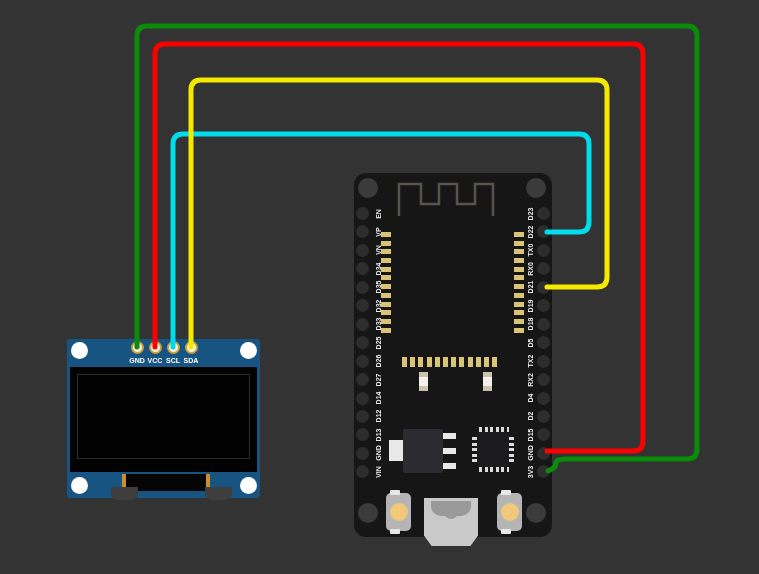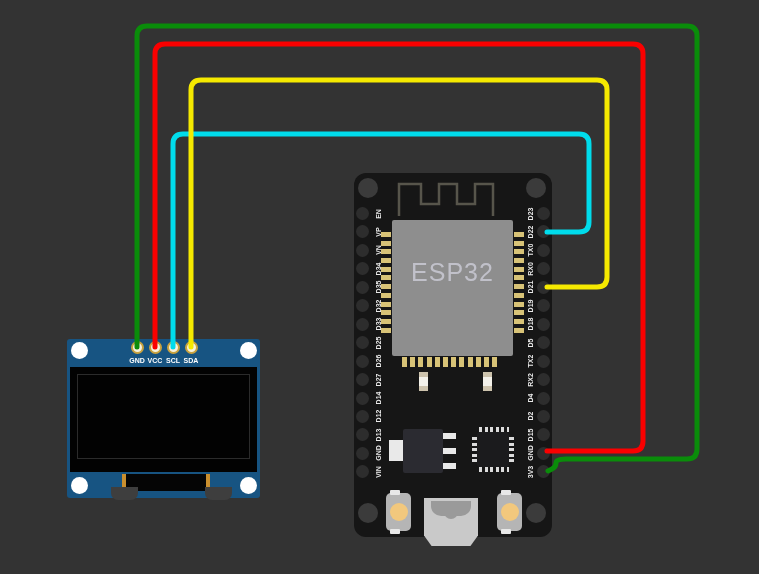--- a/index.html
+++ b/index.html
@@ -97,23 +97,20 @@
   <div class="mhole" style="left:526px;top:503px;"></div>
 
   <svg class="antenna" width="759" height="574">
     <path d="M399,216 V184 H421 V204 H439 V184 H457 V204 H475 V184 H493 V216" fill="none" stroke="#57554b" stroke-width="2.5"></path>
   </svg>
 
   <div class="goldcol" style="left:381px;top:232px;"></div>
   <div class="goldcol" style="left:514px;top:232px;"></div>
   <div class="goldrow" style="left:402px;"></div>
 
-  <div class="chip" style="background: rgb(142, 142, 142);">
-    <div class="chip-label">ESP32</div>
-  </div>
 
   <div id="esp-pins">
       <div class="pin-hole" style="left: 355.5px; top: 207px;"></div>
       <div class="pin-label" style="left: 378px; top: 213.5px;">EN</div>
       <div class="pin-hole" style="left: 355.5px; top: 225.45px;"></div>
       <div class="pin-label" style="left: 378px; top: 231.95px;">VP</div>
       <div class="pin-hole" style="left: 355.5px; top: 243.9px;"></div>
       <div class="pin-label" style="left: 378px; top: 250.4px;">VN</div>
       <div class="pin-hole" style="left: 355.5px; top: 262.35px;"></div>
       <div class="pin-label" style="left: 378px; top: 268.85px;">D34</div>

